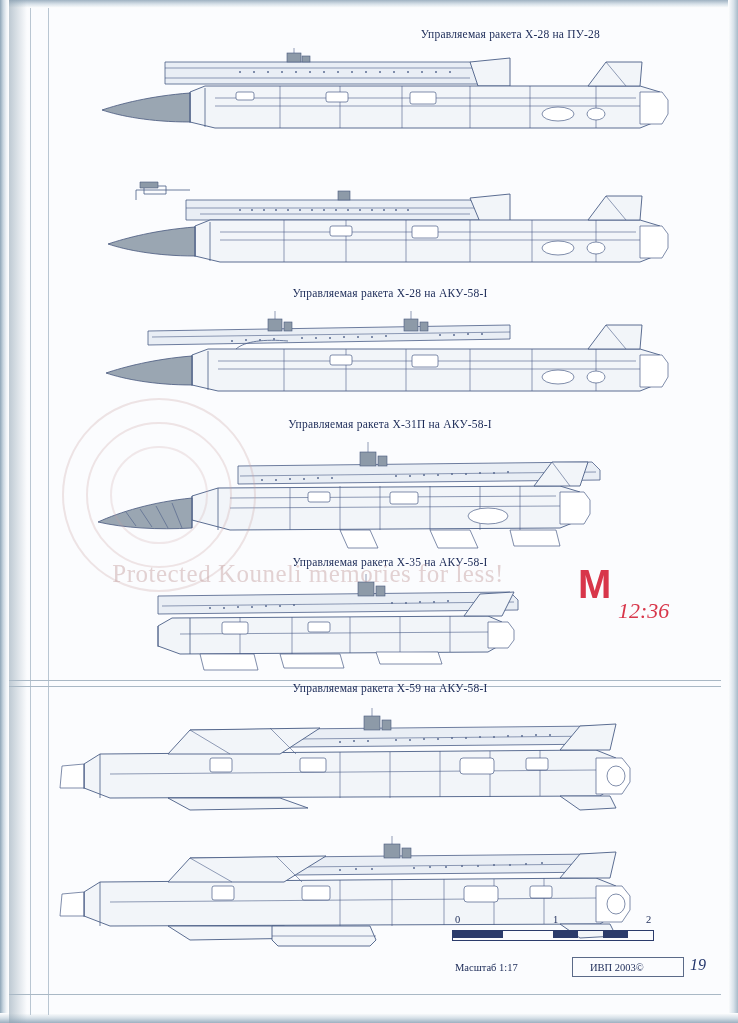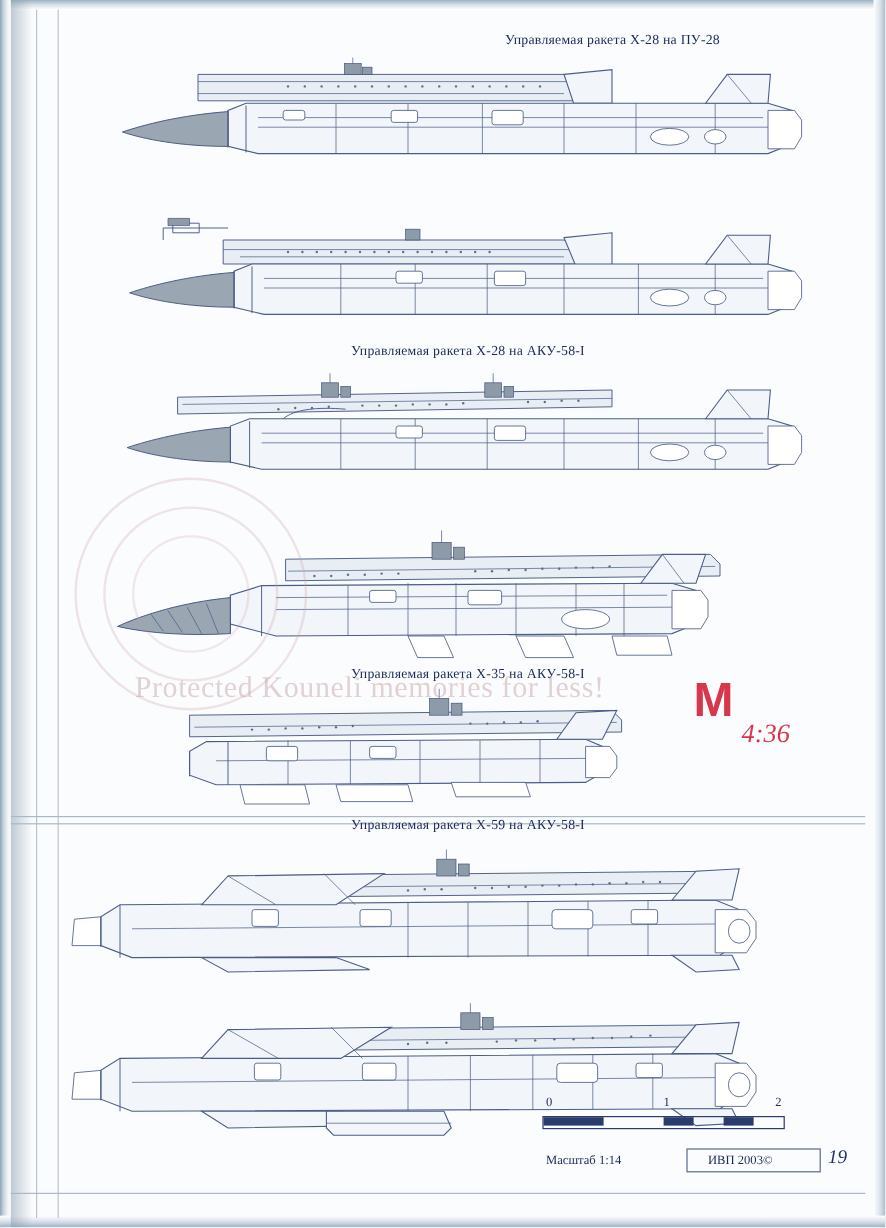--- a/index.html
+++ b/index.html
@@ -220,20 +220,21 @@
         <circle cx="332" cy="32" r="1"></circle>
           <circle cx="346" cy="31" r="1"></circle>
           <circle cx="400" cy="30" r="1"></circle>
         <circle cx="414" cy="30" r="1"></circle>
           <circle cx="428" cy="29" r="1"></circle>
           <circle cx="442" cy="29" r="1"></circle>
       </g>
     </svg>
   </div>
 
+  <div class="cap" style="left:180px;top:418px;width:420px;">Управляемая ракета Х-31П  на АКУ-58-I</div>
   <div class="fig" style="left:40px;top:436px;">
     <svg width="660" height="126" viewBox="0 0 660 126">
 
       <path class="railfill" d="M198,30 L552,26 L560,34 L560,44 L198,48 Z"></path>
       <path class="ln2" d="M200,40 L556,36"></path>
       <rect class="dk" x="320" y="16" width="16" height="14"></rect>
       <rect class="dk" x="338" y="20" width="9" height="10"></rect>
       <path class="ln2" d="M328,16 L328,6"></path>
 
       <path class="bodyfill" d="M178,52 L520,50 L540,56 L540,84 L520,92 L190,94 L152,84 L152,60 Z"></path>
@@ -402,29 +403,29 @@
         <circle cx="470" cy="29" r="1"></circle>
           <circle cx="486" cy="28" r="1"></circle>
           <circle cx="502" cy="27" r="1"></circle>
       </g>
     </svg>
   </div>
 
   <div class="wm-rings"></div>
   <div class="wm">Protected Kouneli memories for less!</div>
   <div class="wm-m">M</div>
-  <div class="wm-scale">4:36</div>
+  <div class="wm-scale">12:36</div>
 
   <div class="scalebar">
     <i style="left:0;width:50px;"></i>
     <i style="left:100px;width:25px;"></i>
     <i style="left:150px;width:25px;"></i>
   </div>
   <div class="sl" style="left:455px;top:914px;">0</div>
   <div class="sl" style="left:553px;top:914px;">1</div>
   <div class="sl" style="left:646px;top:914px;">2</div>
 
-  <div class="foot" style="left:455px;">Масштаб 1:14</div>
+  <div class="foot" style="left:455px;">Масштаб 1:17</div>
   <div class="footbox"></div>
   <div class="foot" style="left:590px;">ИВП 2003©</div>
   <div class="pageno">19</div>
 
 </div>
 
 </body></html>

